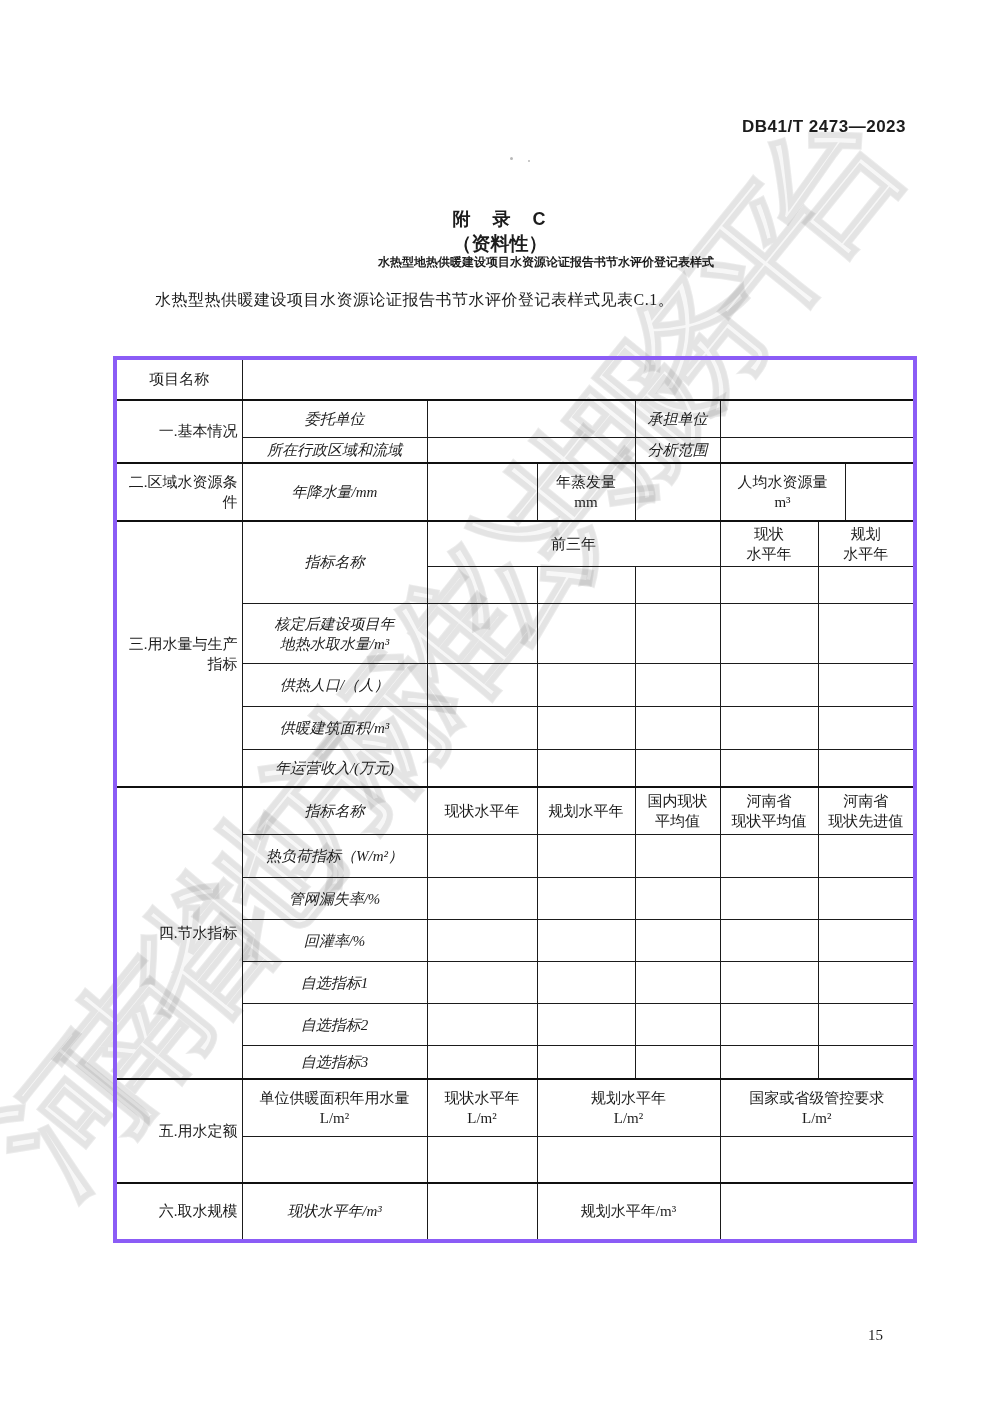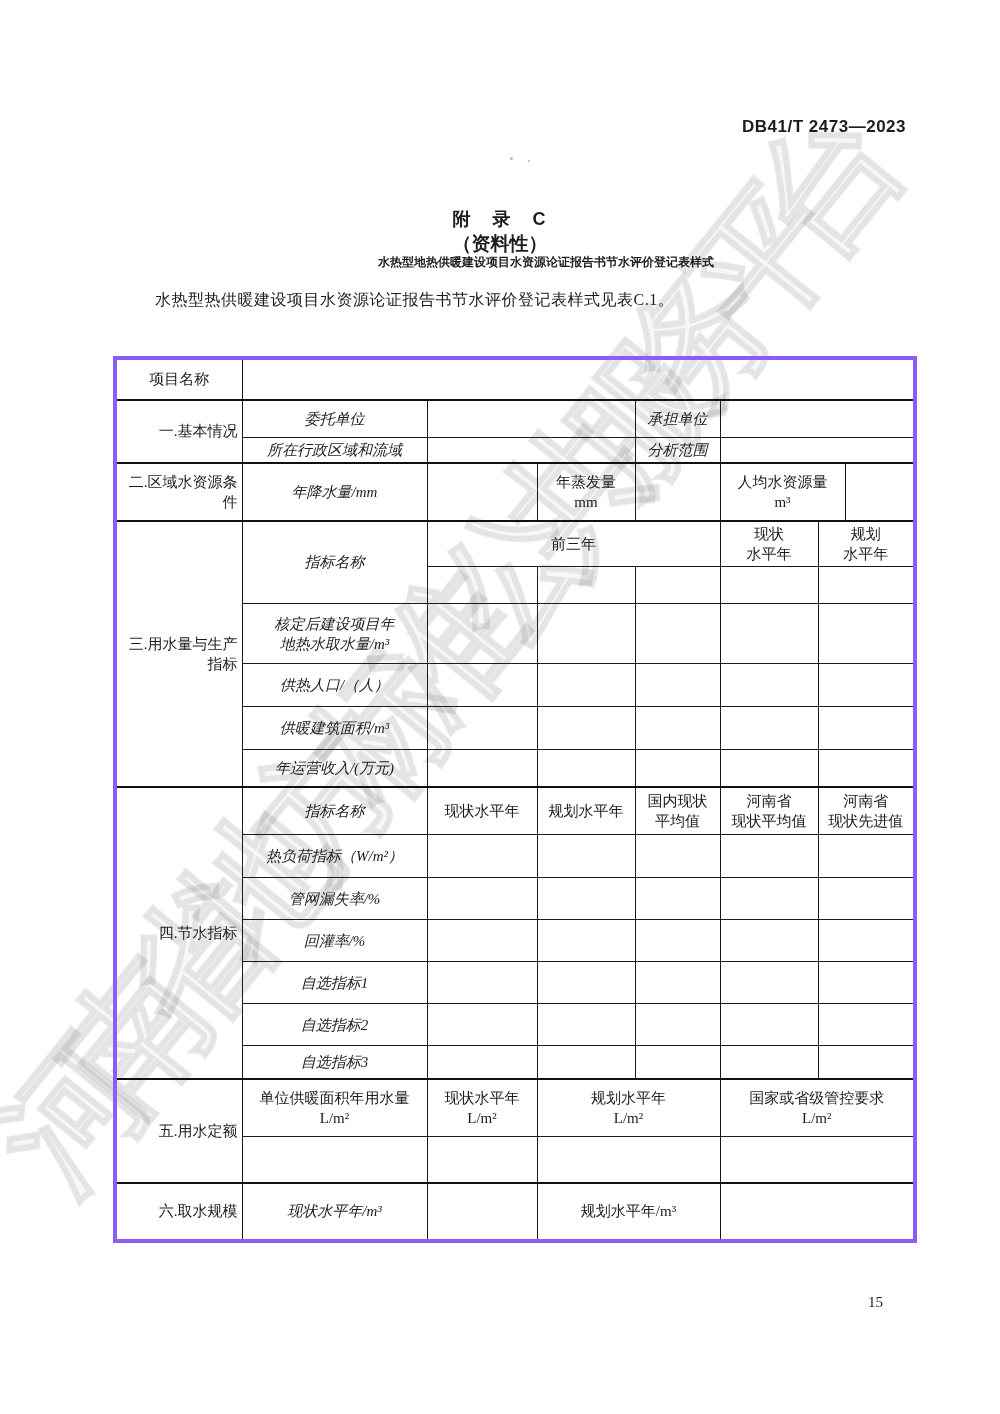--- a/index.html
+++ b/index.html
@@ -51,21 +51,21 @@
   }
   tr.sep td { border-top:2.5px solid #101010; }
   td.l    { text-align:center; padding-left:8px;font-style:italic; }
   td.secl { text-align:right; padding-left:6px; }
   td.c    { text-align:center; }
   tr.h33{height:33px} tr.h36{height:19px} tr.h37{height:37px}
   tr.h42{height:42px} tr.h43{height:43px} tr.h45{height:45px}
   tr.h46{height:46px} tr.h48{height:48px} tr.h50{height:58px}
   tr.h58{height:58px} tr.h60{height:60px}
 
-  .page-num { position:absolute; left:868px; top:1294px; font-size:15px; }
+  .page-num { position:absolute; left:868px; top:1327px; font-size:15px; }
 
   .scan-dot { position:absolute; width:3px; height:3px; border-radius:50%;
               background:rgba(0,0,0,0.28); }
   .scan-dot.d1 { left:510px; top:157px; }
   .scan-dot.d2 { left:528px; top:160px; width:2px; height:2px; }
 </style>
 </head>
 <body>
 
 <div class="page">

